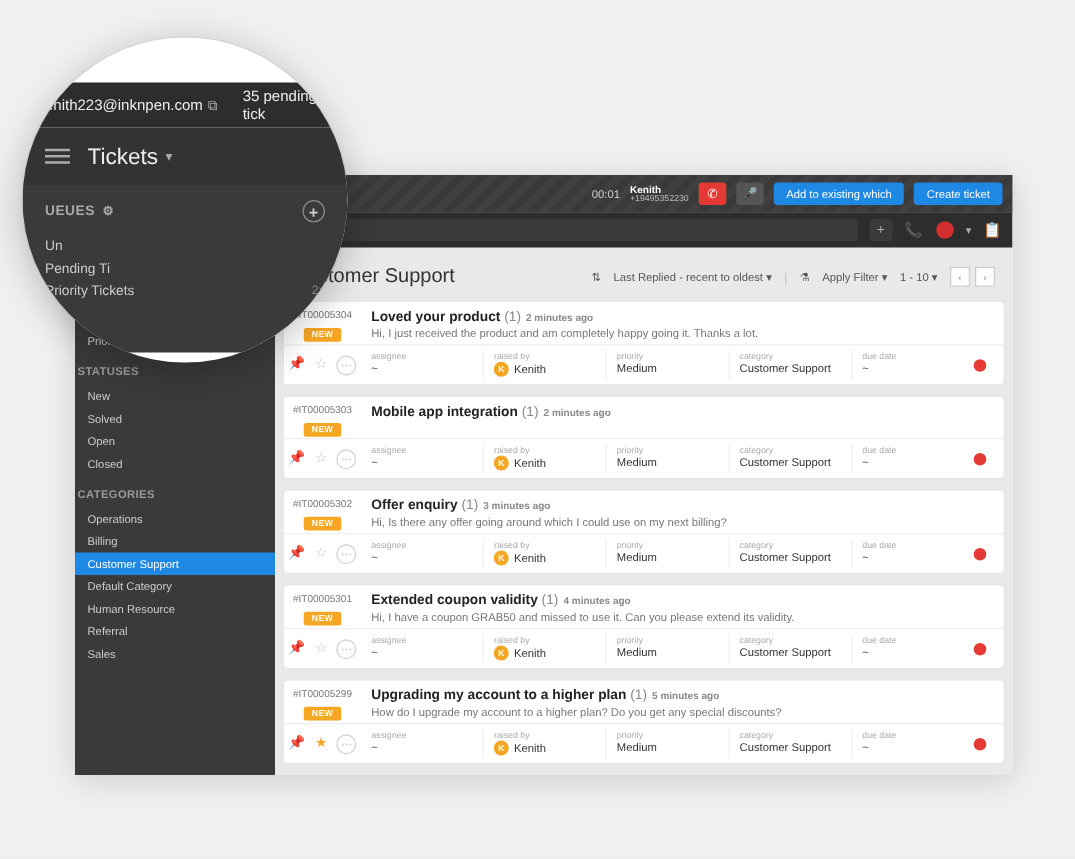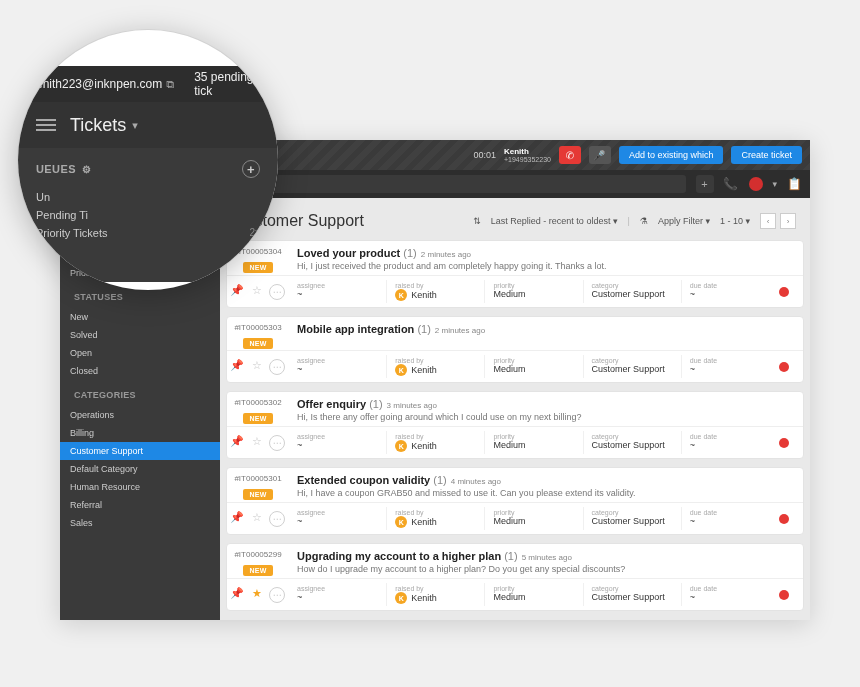--- a/index.html
+++ b/index.html
@@ -44,21 +44,21 @@
   .search { flex:1; background:#3a3a3a;border-radius:3px;height:18px;padding:0 8px;color:#888;font-size:9px;display:flex;align-items:center;}
   .plusbox{width:18px;height:18px;background:#3a3a3a;border-radius:3px;color:#aaa;display:flex;align-items:center;justify-content:center;font-size:11px;}
   .rt-icons{display:flex;gap:10px;align-items:center;color:#aaa;font-size:12px;}
   .rt-icons .phone{color:#4caf50;}
   .rt-icons .av{width:14px;height:14px;border-radius:50%;background:#d32f2f;}
 
   .body { flex:1; display:flex; overflow:hidden; }
 
   
   .sidebar { width:160px;background:#3a3a3a;color:#bbb;font-size:9px;overflow-y:auto; position:relative;}
-  .sec-hdr{display:flex;align-items:center;justify-content:space-between;padding:10px 14px 6px;color:#999;font-size:9px;font-weight:600;letter-spacing:.3px;}
+  .sec-hdr{display:flex;align-items:center;justify-content:space-between;padding:10px 2px 6px;color:#999;font-size:9px;font-weight:600;letter-spacing:.3px;}
   .gear{font-size:10px;}
   .plus-circle{width:14px;height:14px;border:1px solid #888;border-radius:50%;display:flex;align-items:center;justify-content:center;font-size:10px;color:#ccc;}
   .side-item{display:flex;justify-content:space-between;padding:4px 10px;color:#ccc;}
   .side-item .cnt{color:#888;font-size:8px;}
   .side-item.active{background:#1e88e5;color:#fff;}
 
   
   .main { flex:1; background:#e9e9e9; overflow-y:auto; padding:0 6px 12px;}
   .main-hdr{display:flex;align-items:center;justify-content:space-between;padding:14px 8px 10px;}
   .main-hdr h1{font-size:16px;font-weight:500;color:#333;}
@@ -68,21 +68,21 @@
   .pgbtn{width:16px;height:16px;border:1px solid #ccc;background:#fff;display:flex;align-items:center;justify-content:center;font-size:8px;color:#888;}
 
   .ticket{background:#fff;border:1px solid #e3e3e3;border-radius:4px;margin-bottom:8px;}
   .t-top{display:flex;align-items:flex-start;}
   .t-badge{width:62px;text-align:center;padding:6px 0 0;}
   .t-id{font-size:8px;color:#777;}
   .new-tag{display:inline-block;background:#f5a623;color:#fff;font-size:7px;font-weight:700;padding:2px 6px;border-radius:2px;margin-top:3px;letter-spacing:.3px;}
   .t-summary{flex:1;padding:6px 8px 4px;}
   .t-title{font-size:11px;font-weight:600;color:#222;}
   .t-title .count{color:#888;font-weight:400;}
-  .t-title .time{color:#888;font-weight:400;font-size:8px;margin-left:4px;}
+  .t-title .time{color:#888;font-weight:700;font-size:8px;margin-left:4px;}
   .t-snip{font-size:9px;color:#777;margin-top:2px;white-space:nowrap;overflow:hidden;text-overflow:ellipsis;}
   .t-bot{border-top:1px solid #eee;display:flex;align-items:center;padding:4px 0;}
   .t-actions{width:62px;display:flex;justify-content:space-around;color:#c7c7c7;font-size:11px;}
   .t-actions span{cursor:pointer;}
   .star.on{color:#f5a623;}
   .dots{width:16px;height:16px;border:1px solid #d0d0d0;border-radius:50%;display:flex;align-items:center;justify-content:center;font-size:9px;color:#bbb;}
   .t-meta{flex:1;display:flex;}
   .m-col{flex:1;border-left:1px solid #f0f0f0;padding:2px 8px;}
   .m-col:first-child{border-left:none;}
   .m-lbl{font-size:7px;color:#aaa;}

